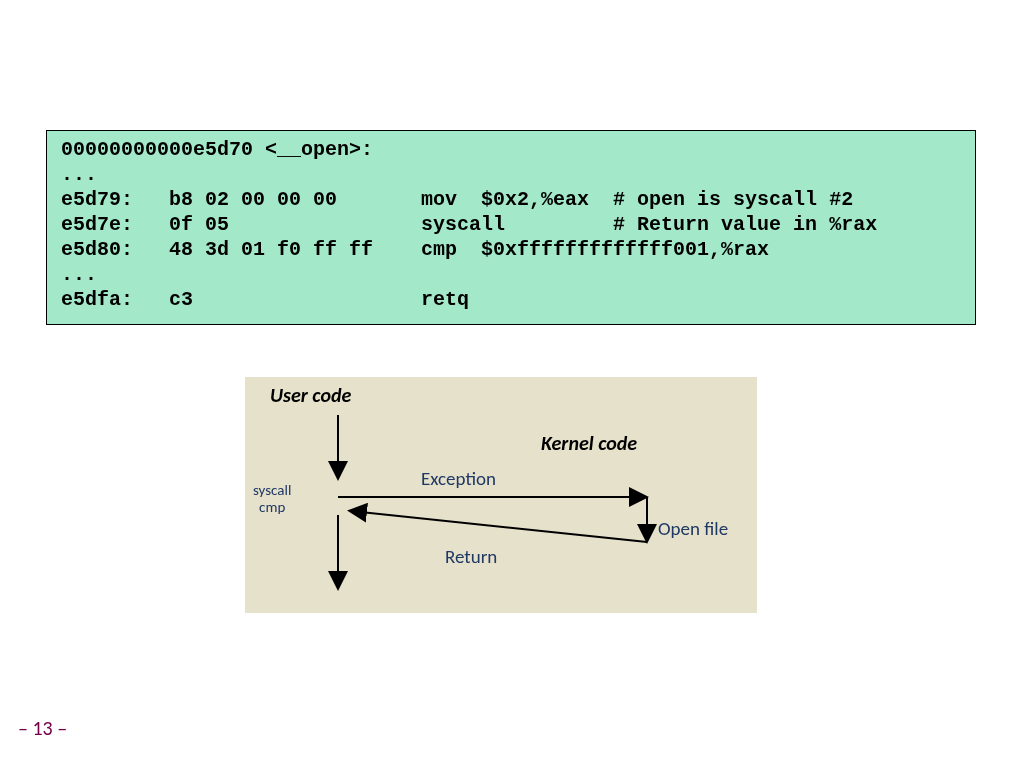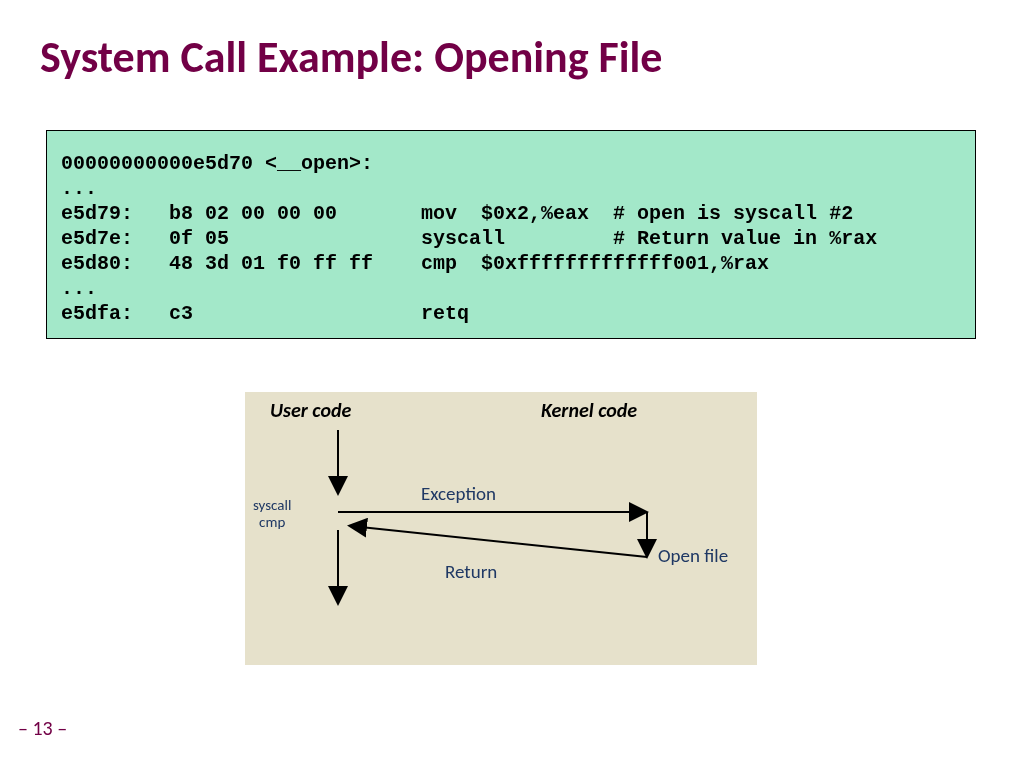--- a/index.html
+++ b/index.html
@@ -24,63 +24,63 @@
     font-weight: bold;
     color: #720046;
   }
   .codebox {
     position: absolute;
     left: 46px;
     top: 130px;
     width: 930px;
     border: 1.5px solid #000;
     background: #a3e8c9;
-    padding: 20px 14px 12px 14px;
+    padding: 6px 14px 12px 14px;
     box-sizing: border-box;
     font-family: "Courier New", monospace;
     font-size: 20px;
     line-height: 1.25;
     white-space: pre;
     color: #000;
   }
   .codebox b { font-weight: bold; }
   .diagram-box {
     position: absolute;
     left: 245px;
-    top: 392px;
+    top: 377px;
     width: 512px;
-    height: 273px;
+    height: 236px;
     background: #e6e1cb;
   }
   .hdr {
     position: absolute;
     top: 6px;
     font-style: italic;
     font-weight: bold;
     font-size: 20px;
     color: #000;
   }
   .hdr.user { left: 25px; }
-  .hdr.kernel { left: 296px; }
+  .hdr.kernel { left: 296px; margin-top: 48px; }
   .syscall-lbl {
     position: absolute;
     left: 8px;
     top: 105px;
     font-size: 15px;
     color: #1f3864;
     text-align: center;
     line-height: 1.1;
   }
   .annot {
     position: absolute;
     font-size: 19px;
     color: #1f3864;
   }
   .annot.exc { left: 176px; top: 90px; }
-  .annot.open { left: 413px; top: 140px; margin-top: 12px; }
+  .annot.open { left: 413px; top: 140px; }
   .annot.ret { left: 200px; top: 168px; }
   .svg-overlay {
     position: absolute;
     left: 0; top: 0;
     width: 512px; height: 228px;
     pointer-events: none;
   }
   .page-num {
     position: absolute;
     left: 18px;
@@ -88,21 +88,20 @@
     font-family: Calibri, Arial, sans-serif;
     font-size: 20px;
     color: #720046;
   }
 </style>
 </head>
 <body>
 
 <div class="slide">
 
-  <div class="title">System Call Example: Opening File</div>
 
   <div class="codebox"><b><span>00000000000e5d70 &lt;__open&gt;:</span>
 <span>...</span>
 <span>e5d79:   b8 02 00 00 00       mov  $0x2,%eax  # open is syscall #2</span>
 <span>e5d7e:   0f 05                syscall         # Return value in %rax</span>
 <span>e5d80:   48 3d 01 f0 ff ff    cmp  $0xfffffffffffff001,%rax</span>
 <span>...</span>
 <span>e5dfa:   c3                   retq</span></b></div>
 
   <div class="diagram-box">

